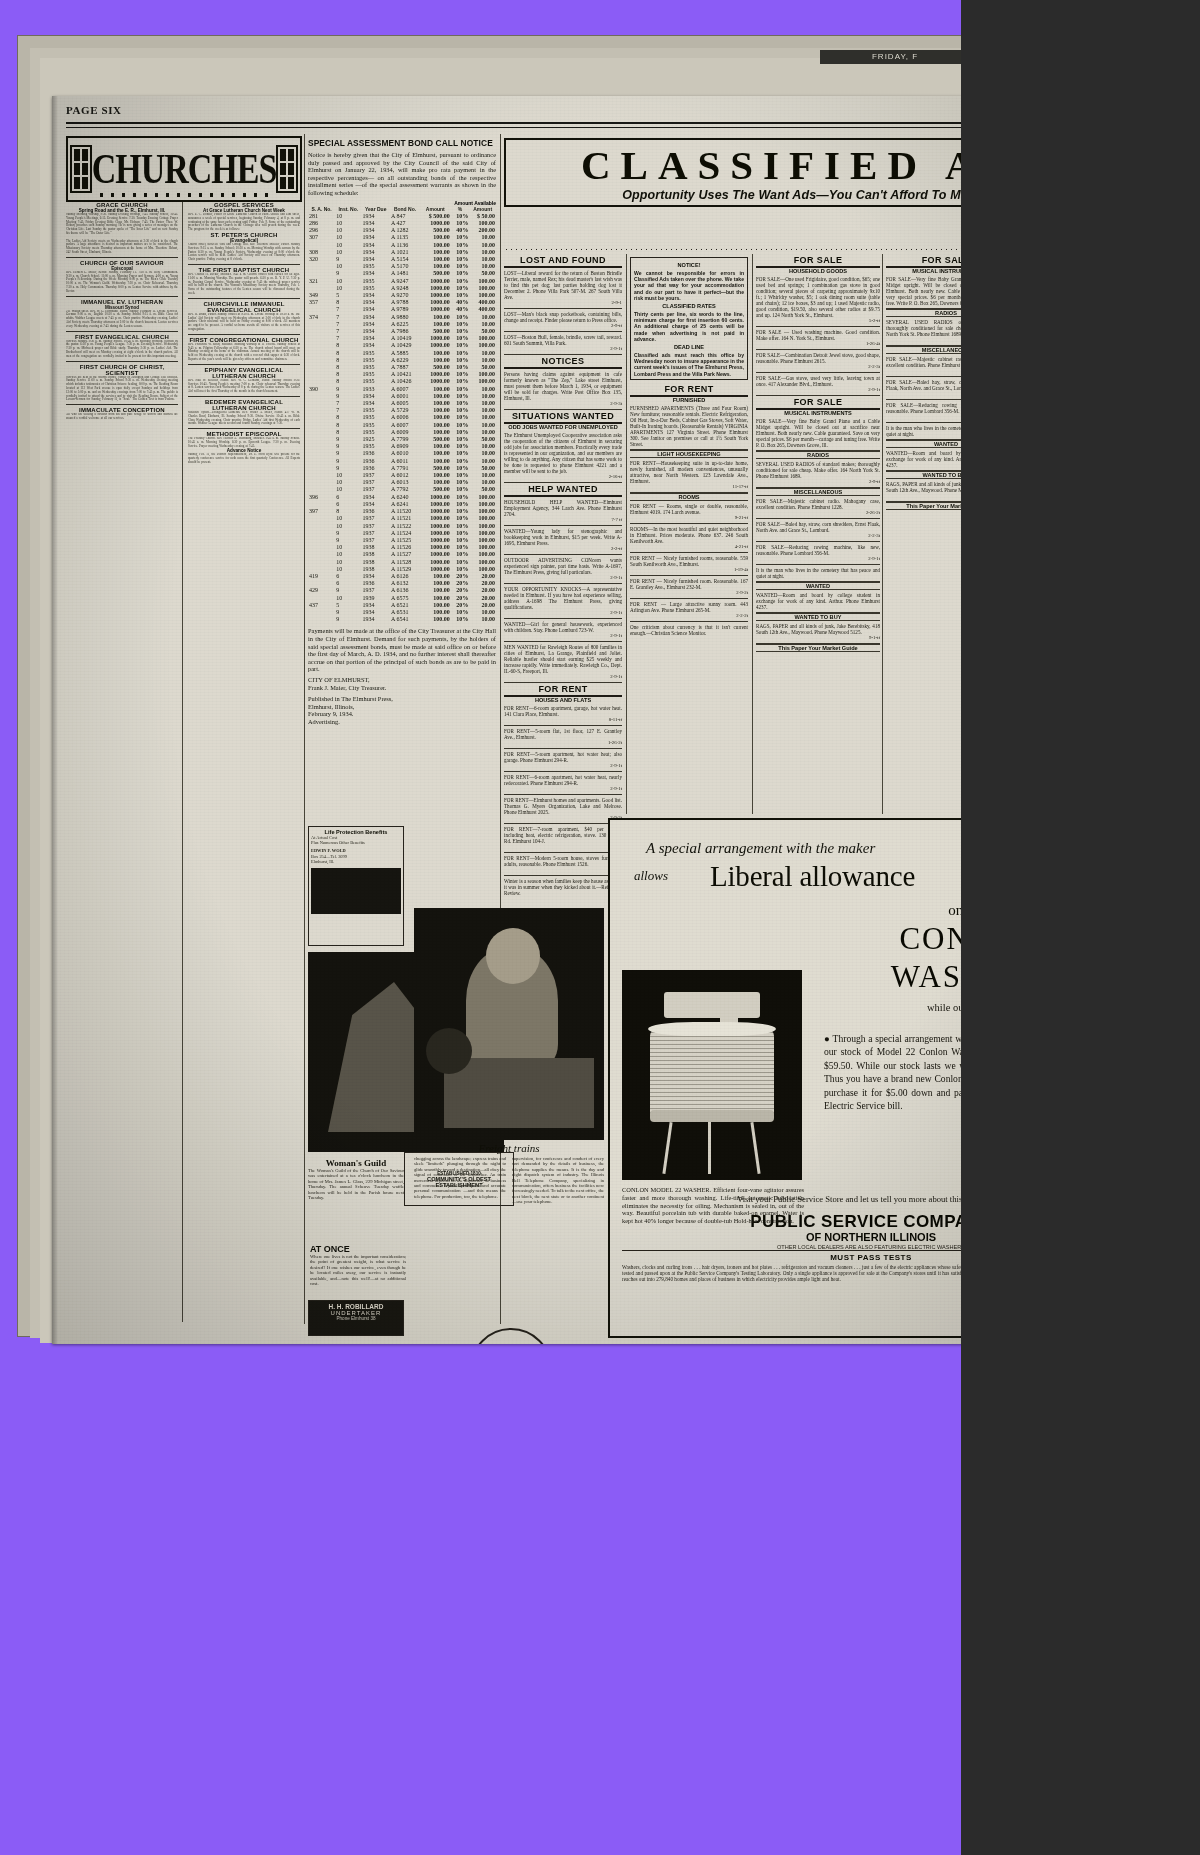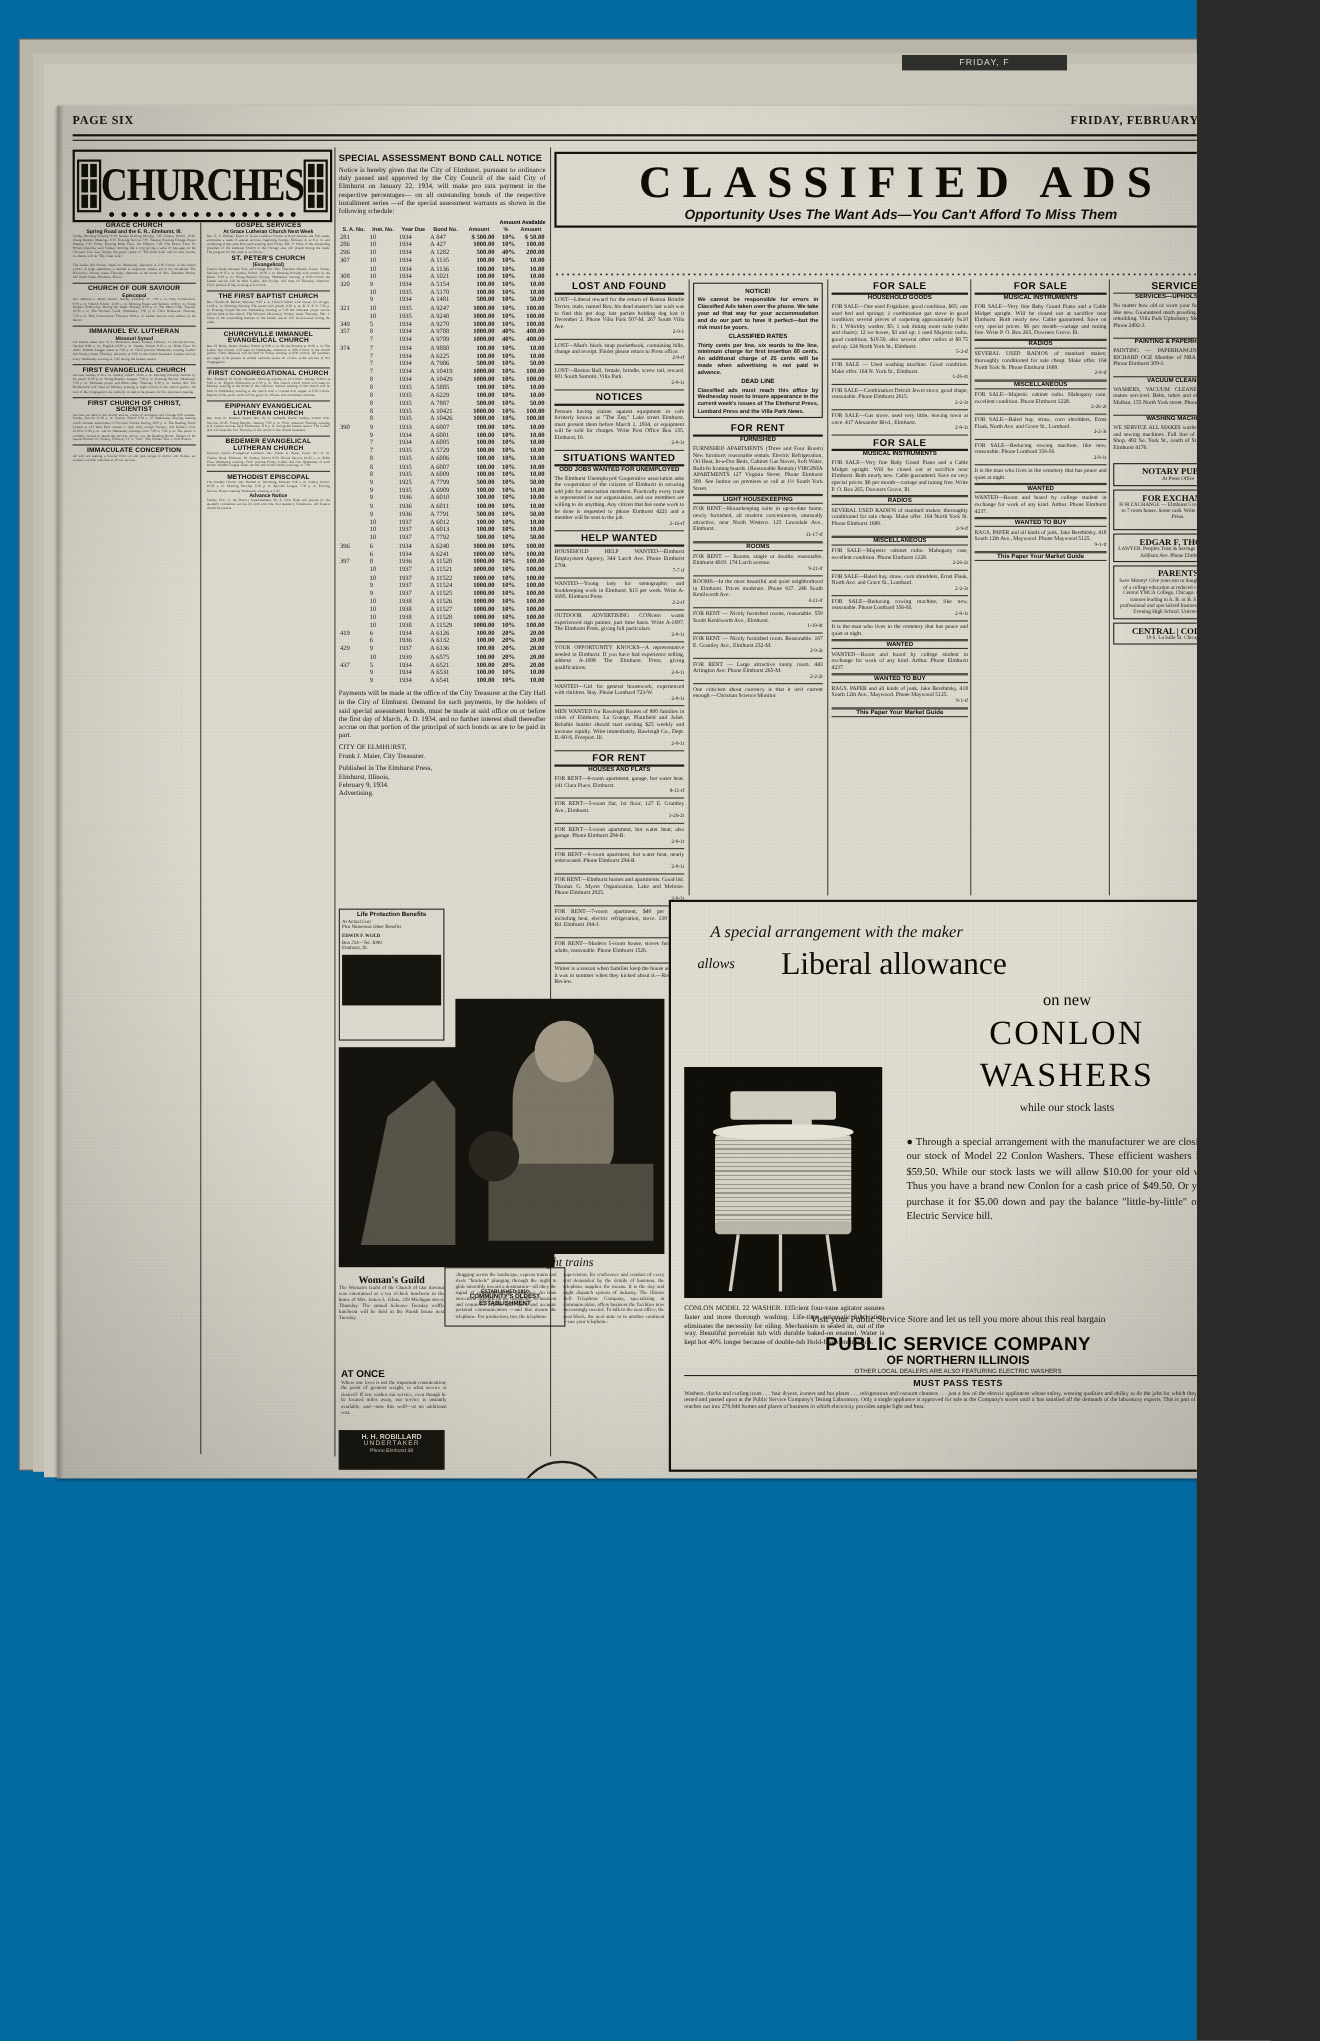--- a/index.html
+++ b/index.html
@@ -1,17 +1,17 @@
 <!DOCTYPE html>
 <html><head>
 <meta charset="utf-8">
 <style>
   html,body{margin:0;padding:0;background:#2b2b2b;}
   body{font-family:"Liberation Serif",serif;}
-  .stage{position:relative;width:1088px;height:1855px;background:#0369a1;overflow:hidden;}
+  .stage{position:relative;width:961px;height:1855px;background:#8b5cf6;overflow:hidden;}
 
   
   .scan-back{position:absolute;left:18px;top:36px;width:1164px;height:1300px;background:#b9b5a8;
     box-shadow:0 0 0 1px #6f6a5c;}
   .scan-back2{position:absolute;left:30px;top:48px;width:1150px;height:1290px;background:#c3bfb2;}
   .scan-back3{position:absolute;left:40px;top:58px;width:1140px;height:1285px;background:#cbc7ba;}
 
   
   .sheet{position:absolute;left:52px;top:96px;width:1092px;height:1248px;
     background:#d9d6cb;

